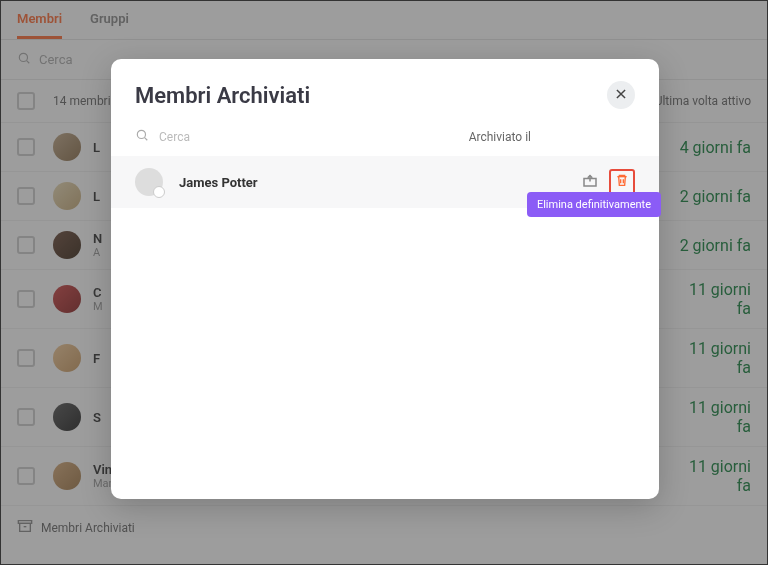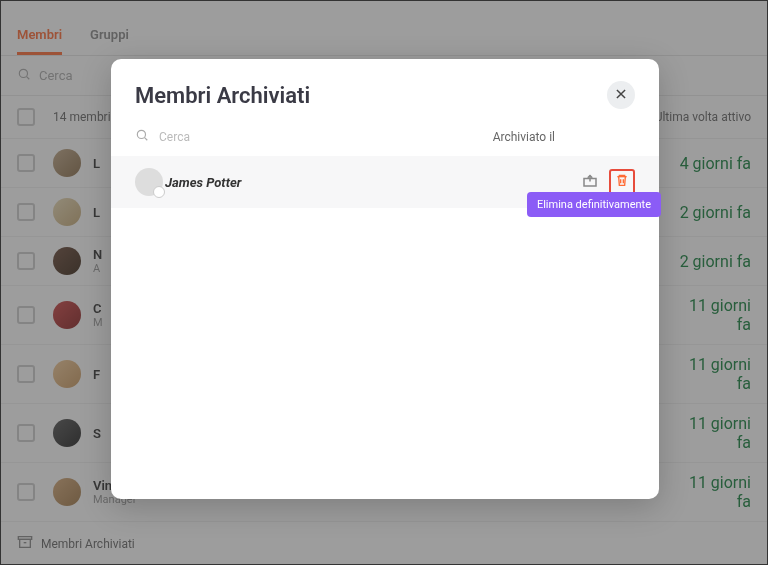--- a/index.html
+++ b/index.html
@@ -1,18 +1,18 @@
 <!DOCTYPE html>
 <html><head>
   <meta charset="utf-8">
   <style>
     * { box-sizing: border-box; margin: 0; padding: 0; font-family: -apple-system, BlinkMacSystemFont, 'Segoe UI', Roboto, sans-serif; }
     body { width: 768px; height: 565px; background: #fff; position: relative; overflow: hidden; border: 1px solid #333; }
     
-    .tabs { display: flex; padding: 10px 16px 0; gap: 28px; border-bottom: 1px solid #e5e5e5; margin-top: 16px; }
+    .tabs { display: flex; padding: 10px 16px 0; gap: 28px; border-bottom: 1px solid #e5e5e5; }
     .tab { font-size: 13px; font-weight: 600; color: #888; padding-bottom: 10px; cursor: pointer; }
     .tab.active { color: #ff6b35; border-bottom: 3px solid #ff6b35; }
     
     .search-bar { display: flex; align-items: center; padding: 10px 16px; border-bottom: 1px solid #e8e8e8; gap: 8px; }
     .search-icon svg { width: 14px; height: 14px; stroke: #aaa; }
     .search-input { border: none; outline: none; font-size: 13px; color: #666; }
     .search-input::placeholder { color: #aaa; }
     
     .list-header { display: flex; align-items: center; padding: 12px 16px; border-bottom: 1px solid #eee; }
     .checkbox { width: 18px; height: 18px; border: 2px solid #ccc; border-radius: 3px; }
@@ -39,21 +39,21 @@
     .close-btn svg { width: 14px; height: 14px; }
     
     .modal-search { display: flex; align-items: center; padding: 18px 0 10px; gap: 10px; }
     .modal-search-input { border: none; outline: none; font-size: 12px; color: #666; flex: 1; }
     .modal-search-input::placeholder { color: #bbb; }
     .col-archived { font-size: 12px; color: #666; }
     
     .archived-row { display: flex; align-items: center; padding: 12px 0; background: #f7f7f8; margin: 0 -24px; padding-left: 24px; padding-right: 24px; position: relative; }
     .archived-avatar { width: 28px; height: 28px; border-radius: 50%; background: #ddd; position: relative; }
     .archived-avatar::after { content: ''; position: absolute; bottom: -2px; right: -2px; width: 10px; height: 10px; border-radius: 50%; background: #fff; border: 1px solid #ccc; }
-    .archived-info { margin-left: 2px; flex: 1; font-style: italic; }
+    .archived-info { margin-left: 16px; flex: 1; }
     .archived-name { font-size: 13px; font-weight: 700; color: #333; }
     .archived-status { font-size: 11px; color: #aaa; }
     .archived-date { font-size: 12px; color: #888; width: 150px; }
     .row-actions { display: flex; gap: 10px; align-items: center; }
     .unarchive-icon svg { width: 18px; height: 18px; stroke: #888; }
     .delete-btn { width: 26px; height: 26px; display: flex; align-items: center; justify-content: center; border: 2px solid #e74c3c; border-radius: 3px; cursor: pointer; }
     .delete-btn svg { width: 16px; height: 16px; stroke: #ff6b35; }
     
     .tooltip { position: absolute; top: 36px; right: -2px; background: #8b5cf6; color: #fff; font-size: 11px; padding: 6px 10px; border-radius: 4px; white-space: nowrap; }
   </style>
@@ -174,21 +174,21 @@
   </div>
 
   <div class="modal-search">
     <span class="search-icon">
       <svg viewBox="0 0 24 24" fill="none" stroke="#bbb" stroke-width="2">
           <circle cx="11" cy="11" r="7"></circle>
           <line x1="21" y1="21" x2="16.5" y2="16.5"></line>
         </svg>
     </span>
     <input class="modal-search-input" placeholder="Cerca" style="">
-    <div class="col-archived" style="margin-right:80px">Archiviato il</div>
+    <div class="col-archived" style="margin-right:104px">Archiviato il</div>
   </div>
 
   <div class="archived-row">
     <div class="archived-avatar"></div>
     <div class="archived-info">
       <div class="archived-name">James Potter</div>
     </div>
     <div class="row-actions">
       <span class="unarchive-icon">
         <svg viewBox="0 0 24 24" fill="none" stroke="currentColor" stroke-width="2">

